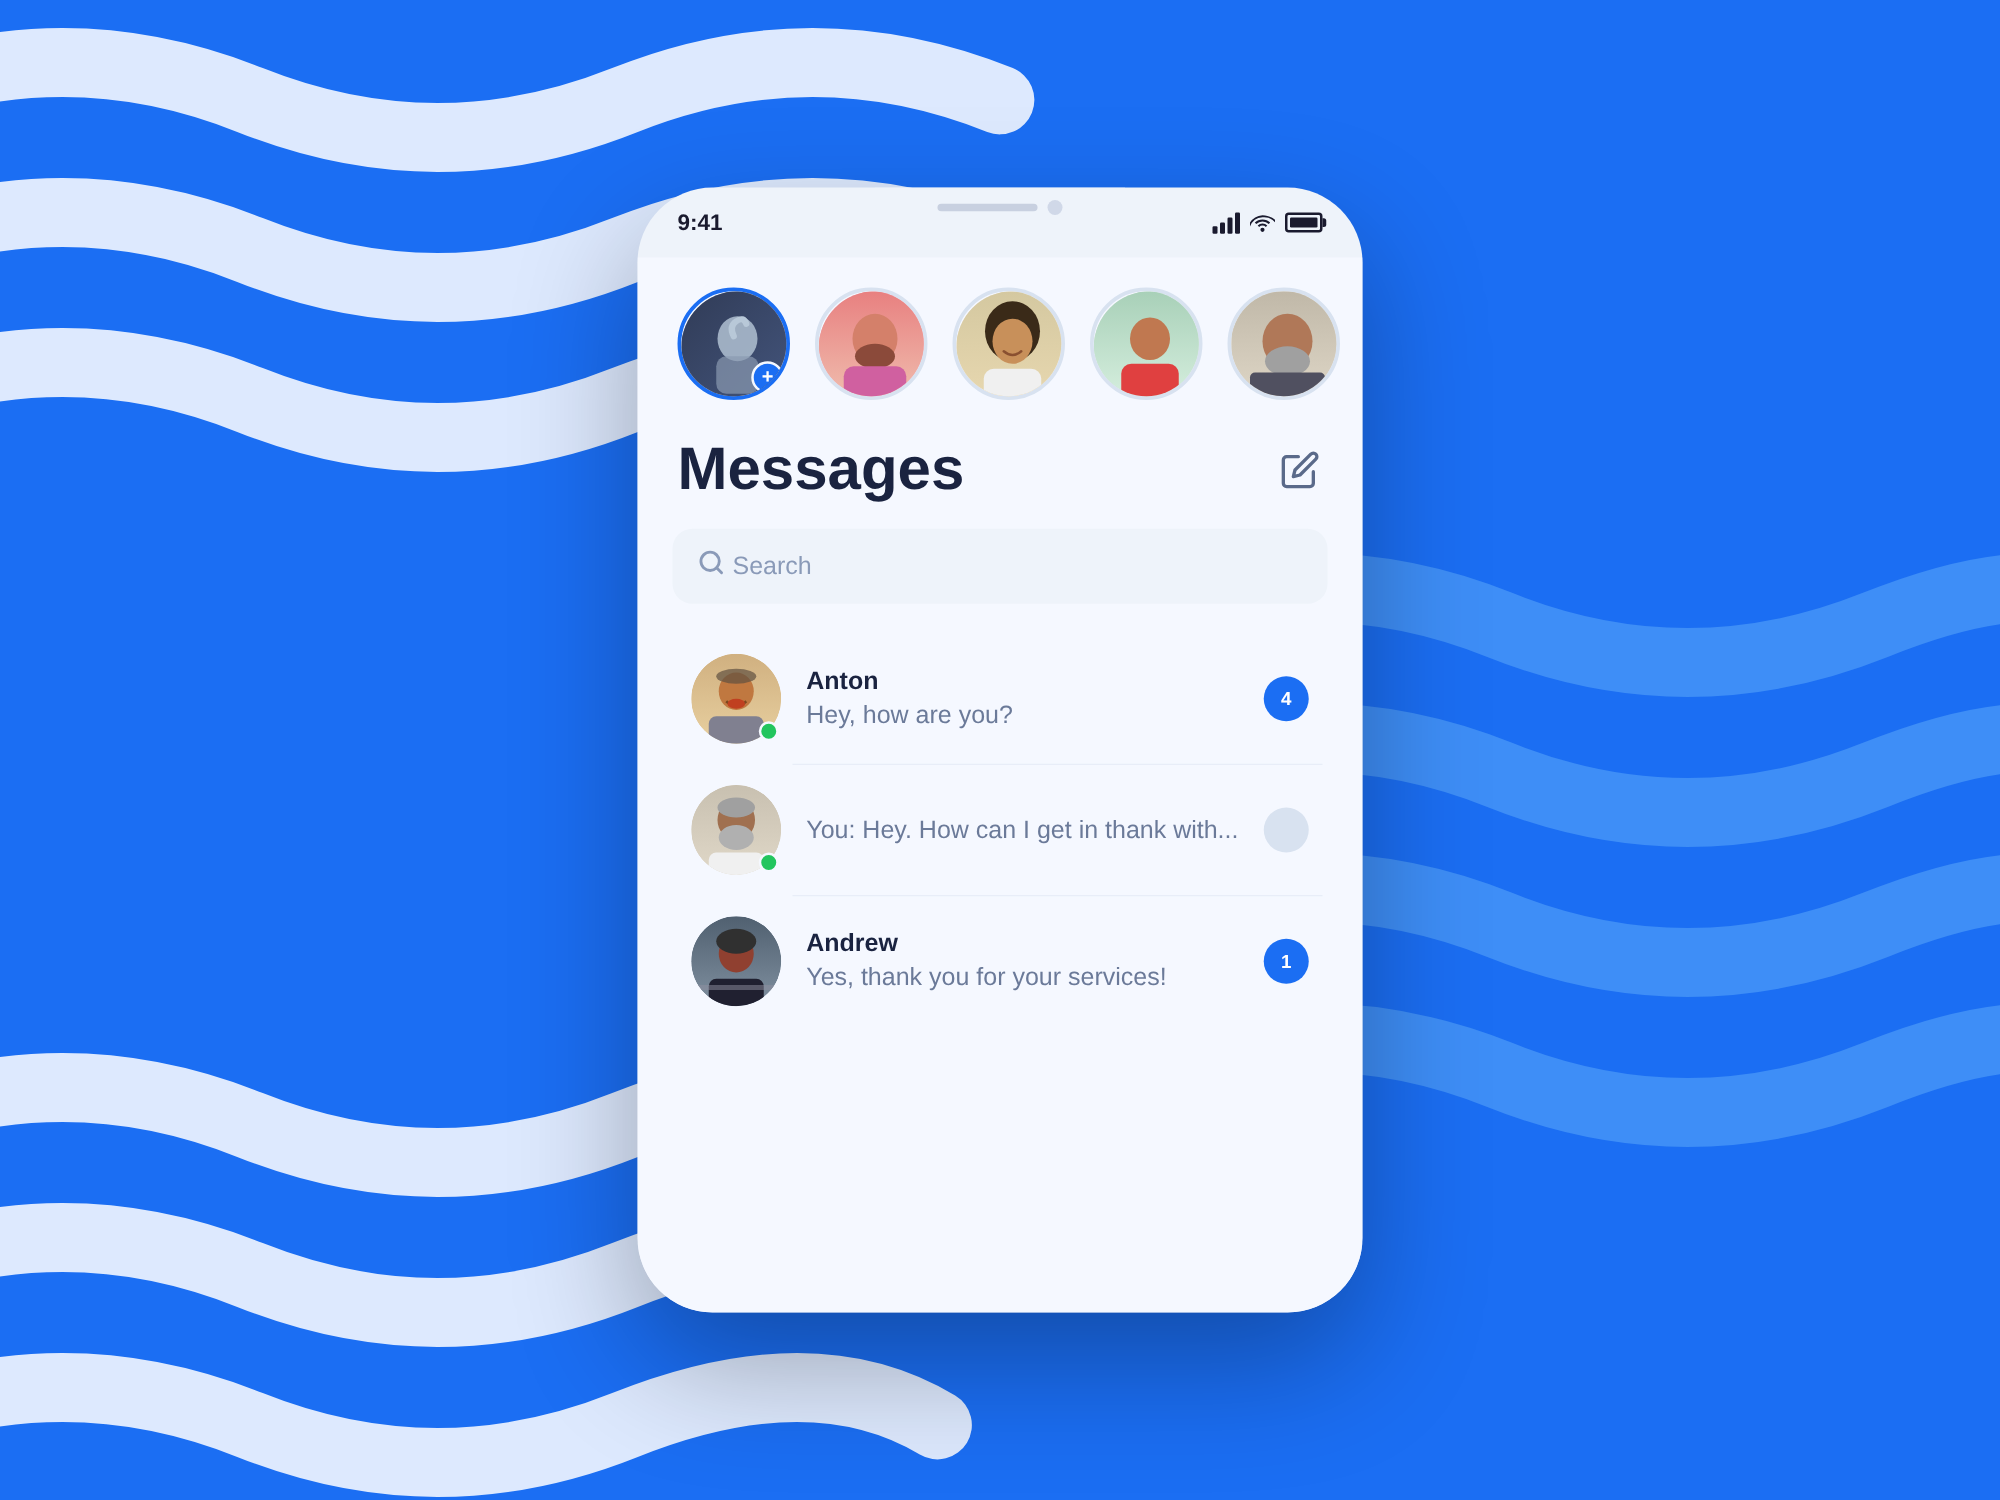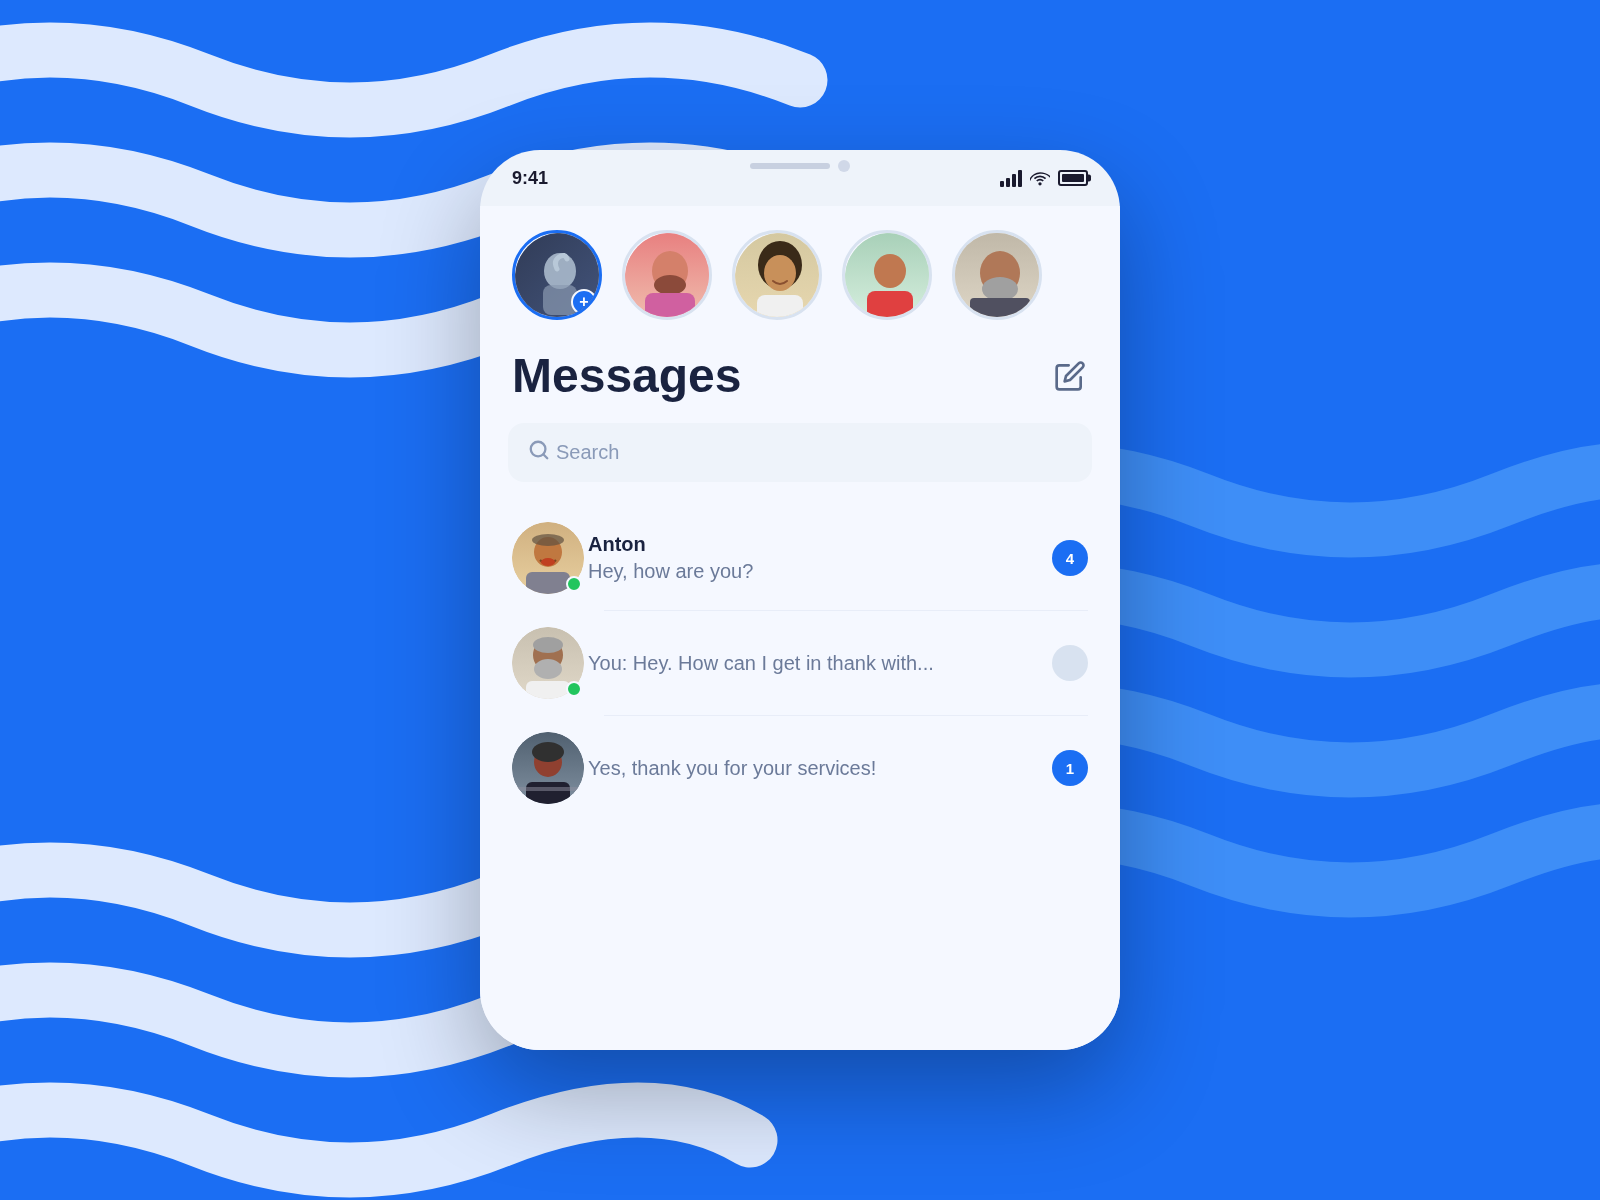--- a/index.html
+++ b/index.html
@@ -19,21 +19,21 @@
     
     .bg-waves {
       position: absolute;
       inset: 0;
       pointer-events: none;
     }
 
     
     .phone {
       position: relative;
-      width: 640px;
+      width: 580px;
       height: 900px;
       background: #EEF3FA;
       border-radius: 60px;
       box-shadow: 0 40px 100px rgba(0,0,0,0.3);
       overflow: hidden;
       z-index: 10;
     }
 
     
     .phone-notch {
@@ -226,22 +226,22 @@
     }
 
     
     .message-list {
       padding: 16px 0;
     }
 
     .message-item {
       display: flex;
       align-items: center;
-      padding: 16px 32px;
-      gap: 4px;
+      padding: 16px 43px;
+      gap: 20px;
       background: transparent;
     }
 
     .msg-avatar {
       width: 72px;
       height: 72px;
       border-radius: 50%;
       flex-shrink: 0;
       position: relative;
       overflow: visible;
@@ -564,20 +564,21 @@
 
               <ellipse cx="36" cy="20" rx="16" ry="10" fill="#303030"></ellipse>
 
               <rect x="14" y="50" width="44" height="28" rx="6" fill="#202030"></rect>
 
               <rect x="0" y="55" width="72" height="4" fill="#9090A0" opacity="0.5"></rect>
             </svg>
           </div>
         </div>
         <div class="msg-content">
+          <div class="msg-name">Andrew</div>
           <div class="msg-preview">Yes, thank you for your services!</div>
         </div>
         <div class="msg-badge">1</div>
       </div>
 
     </div>
   </div>
 </div>
 
 </body></html>

